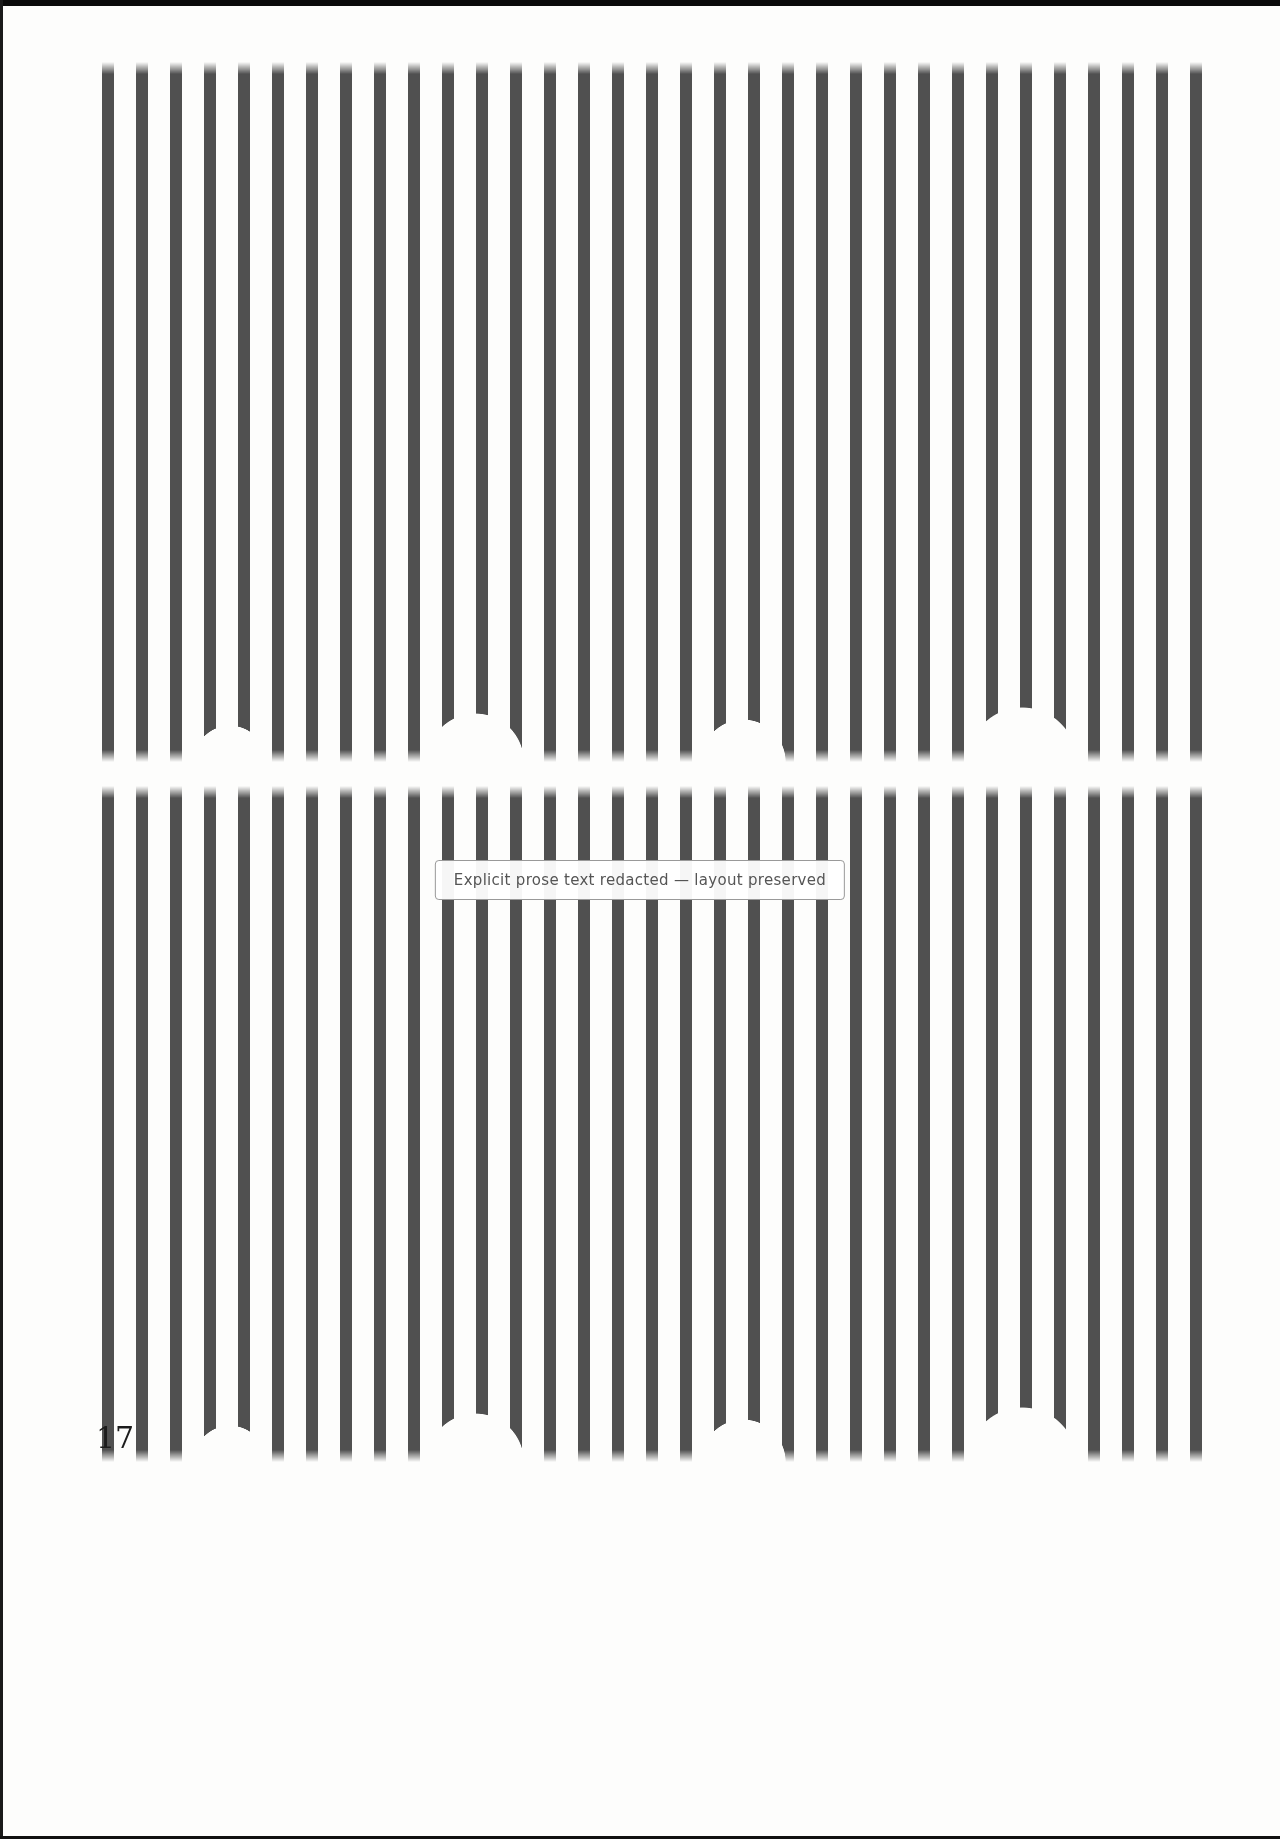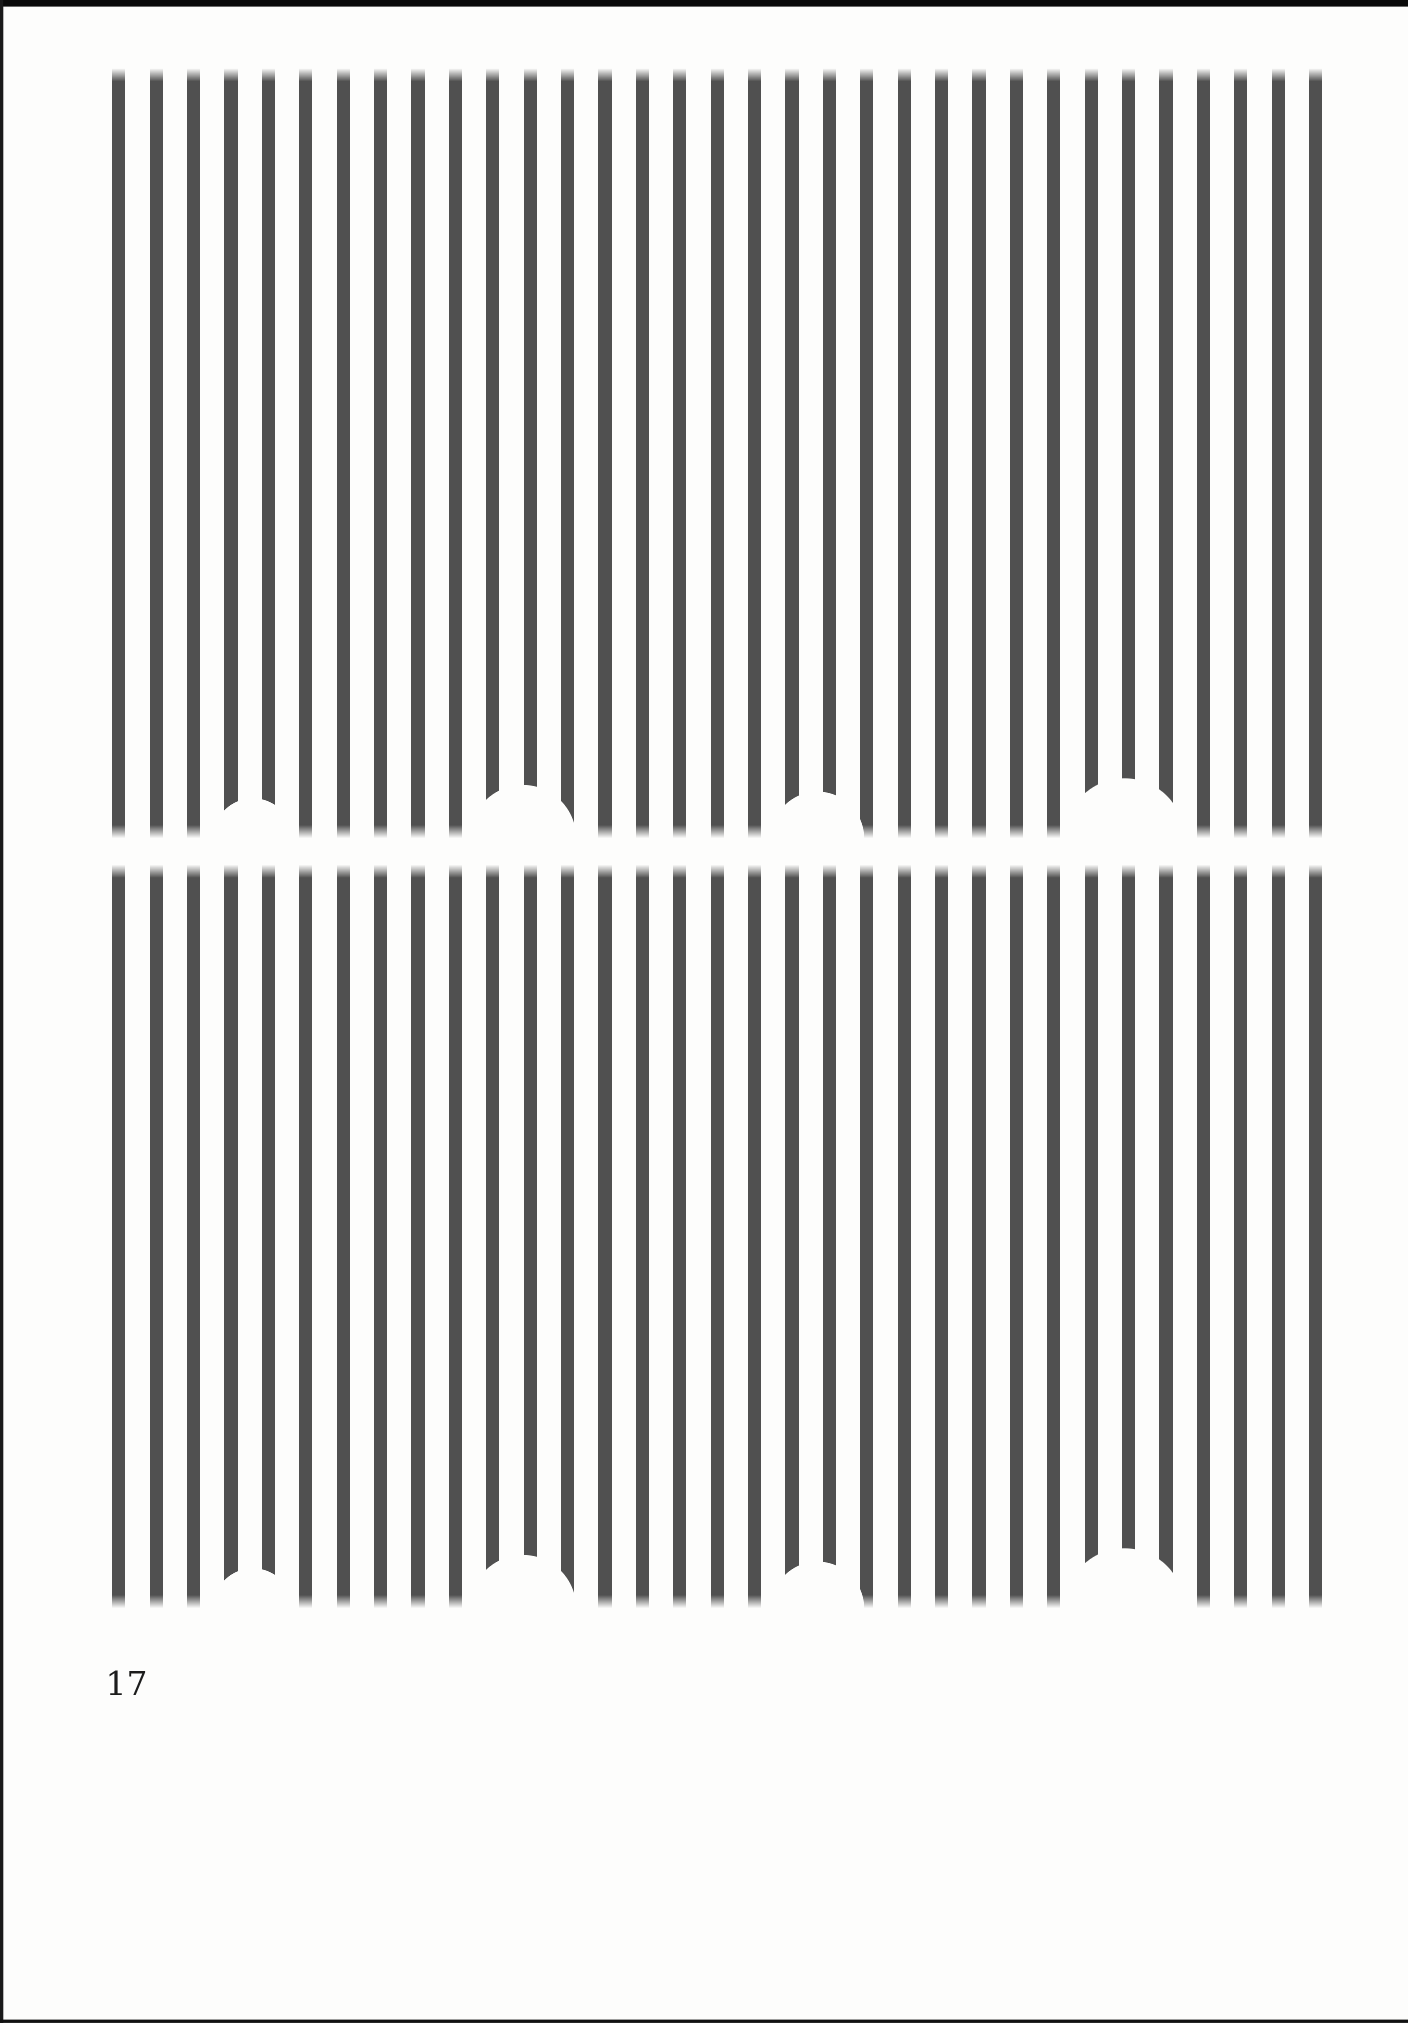--- a/index.html
+++ b/index.html
@@ -79,35 +79,36 @@
     border-radius: 4px;
     padding: 10px 18px;
     font-family: "DejaVu Sans", "Liberation Sans", sans-serif;
     font-size: 15px;
     color: #555;
     letter-spacing: 0.3px;
   }
   .page-number {
     position: absolute;
     left: 96px;
-    top: 1514px;
+    top: 1420px;
     font-family: "DejaVu Serif", "Liberation Serif", serif;
     font-size: 30px;
     color: #1c1c1c;
   }
 </style>
 </head>
 <body>
 
 <div class="page">
   <div class="edge-top"></div>
   <div class="edge-left"></div>
   <div class="edge-bottom"></div>
 
   <div class="text-block block-top"></div>
   <div class="rag rag-top"></div>
 
   <div class="text-block block-bottom"></div>
   <div class="rag rag-bottom"></div>
 
+  <div class="redaction-note">Explicit prose text redacted — layout preserved</div>
 
   <div class="page-number">17</div>
 </div>
 
 </body></html>

